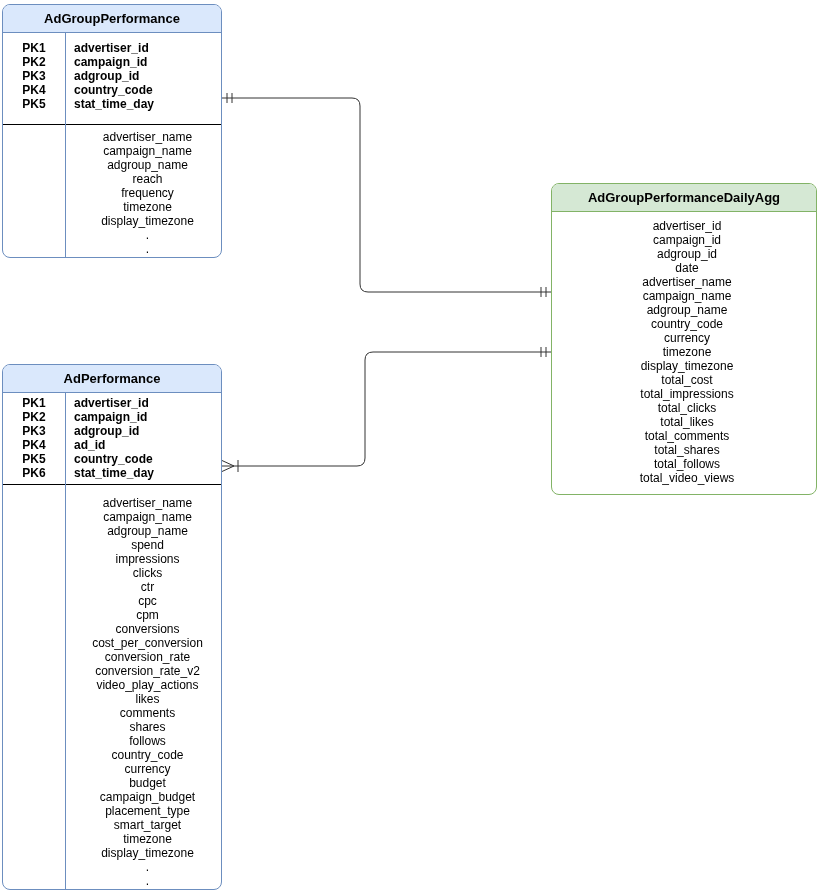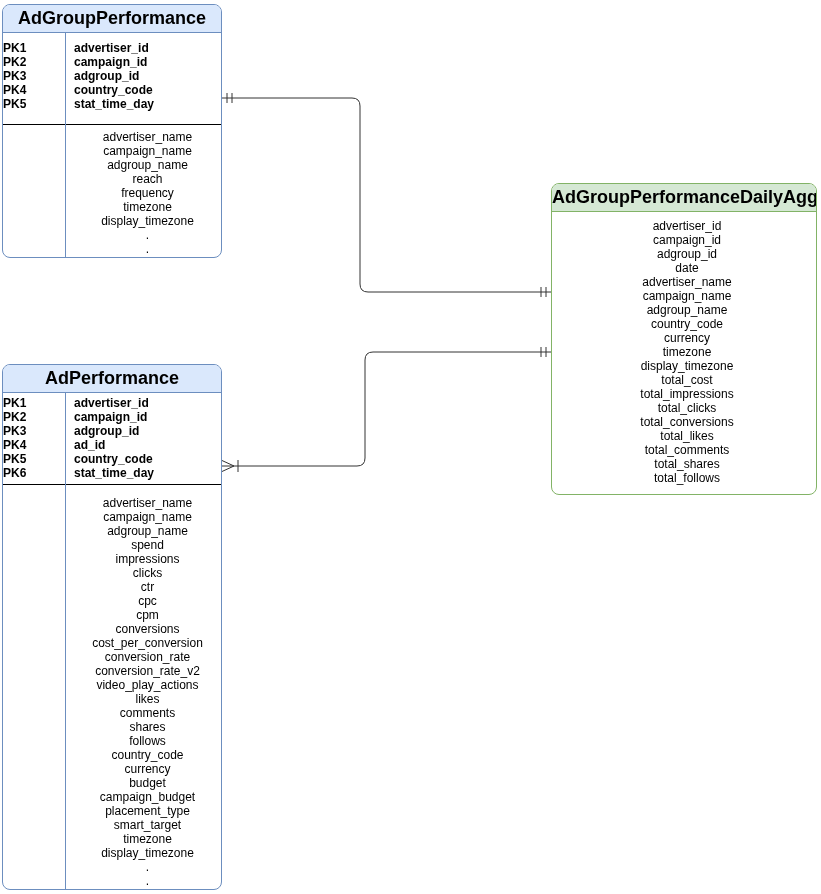--- a/index.html
+++ b/index.html
@@ -33,39 +33,40 @@
     font-size: 12px;
     line-height: 14px;
   }
   .entity.blue  { border: 1px solid #6c8ebf; }
   .entity.green { border: 1px solid #82b366; }
   .entity-header {
     height: 27px;
     line-height: 27px;
     text-align: center;
     font-weight: bold;
-    font-size: 18px;
+    font-size: 13px;
   }
   .entity.blue  .entity-header { background: #dae8fc; border-bottom: 1px solid #6c8ebf; }
   .entity.green .entity-header { background: #d5e8d4; border-bottom: 1px solid #82b366; }
   .entity-body { position: relative; }
   
   .vline {
     position: absolute;
     left: 62px;
     top: 0;
     bottom: 0;
     width: 0;
     border-left: 1px solid #6c8ebf;
   }
   .two-col {
     display: grid;
     grid-template-columns: 62px 1fr;
   }
   .pk-label {
+    text-align: center;
     font-weight: bold;
   }
   .pk-field {
     font-weight: bold;
     padding-left: 9px;
   }
   .attr-field {
     padding-left: 9px;
     text-align: center;
   }
@@ -234,24 +235,24 @@
           <div class="attr-field">advertiser_name</div>
           <div class="attr-field">campaign_name</div>
           <div class="attr-field">adgroup_name</div>
           <div class="attr-field">country_code</div>
           <div class="attr-field">currency</div>
           <div class="attr-field">timezone</div>
           <div class="attr-field">display_timezone</div>
           <div class="attr-field">total_cost</div>
           <div class="attr-field">total_impressions</div>
           <div class="attr-field">total_clicks</div>
-          <div class="attr-field">total_conversions</div>
           <div class="attr-field">total_likes</div>
           <div class="attr-field">total_comments</div>
           <div class="attr-field">total_shares</div>
           <div class="attr-field">total_follows</div>
+          <div class="attr-field">total_video_views</div>
           <div class="attr-field">.</div>
           <div class="attr-field">.</div>
         </div>
     </div>
   </div>
 
 </div>
 
 </body></html>

